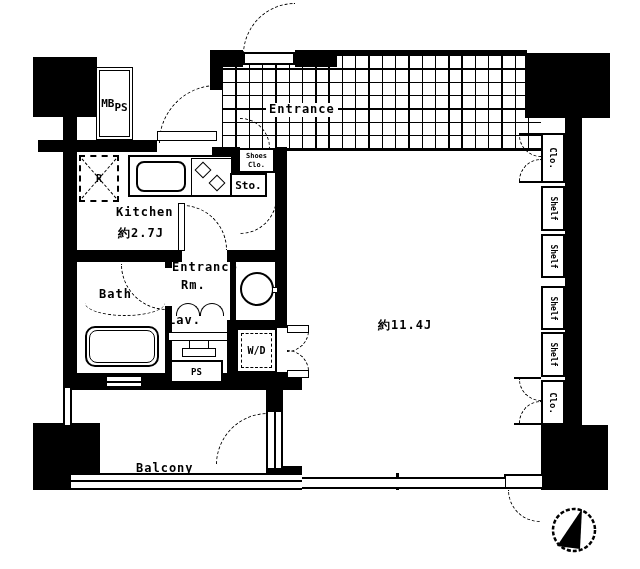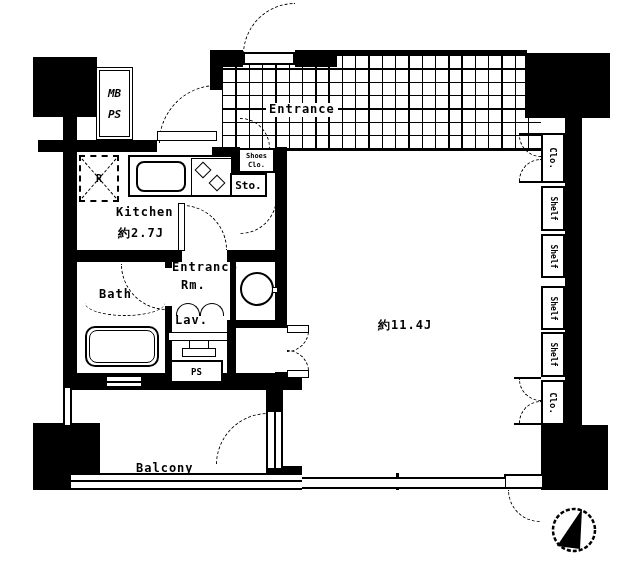--- a/index.html
+++ b/index.html
@@ -79,21 +79,21 @@
   <div class="w" style="left:227px;top:322px;width:9px;height:68px;"></div>
   <div class="w" style="left:63px;top:373px;width:239px;height:17px;"></div>
   <div class="w" style="left:266px;top:390px;width:17px;height:24px;"></div>
   <div class="w" style="left:266px;top:466px;width:36px;height:24px;"></div>
   <div class="w" style="left:396px;top:473px;width:3px;height:17px;"></div>
   <div class="w" style="left:519px;top:133px;width:22px;height:2px;"></div>
   <div class="w" style="left:519px;top:181px;width:22px;height:2px;"></div>
   <div class="w" style="left:514px;top:377px;width:27px;height:2px;"></div>
   <div class="w" style="left:514px;top:423px;width:27px;height:2px;"></div>
 
-  <div class="box dbl" style="left:96px;top:67px;width:37px;height:73px;flex-direction:column;font-style:italic;">
+  <div class="box dbl" style="left:96px;top:67px;width:37px;height:73px;flex-direction:row;">
     <span class="s11" style="font-weight:bold;">MB</span>
     <span class="s11" style="font-weight:bold;margin-top:8px;">PS</span>
   </div>
 
   <div class="box dashed" style="left:79px;top:155px;width:40px;height:47px;">
     <span class="s10" style="font-weight:bold;">R</span>
   </div>
   <div class="diag" style="left:73px;top:178px;width:52px;transform:rotate(49deg);"></div>
   <div class="diag" style="left:73px;top:178px;width:52px;transform:rotate(-49deg);"></div>
 
@@ -129,20 +129,24 @@
   <div class="box tbox" style="left:168px;top:332px;width:60px;height:9px;"></div>
   <div class="box tbox" style="left:189px;top:340px;width:20px;height:9px;"></div>
   <div class="box tbox" style="left:182px;top:348px;width:34px;height:9px;"></div>
   <div class="box" style="left:170px;top:360px;width:53px;height:23px;">
     <span class="s9" style="font-weight:bold;">PS</span>
   </div>
 
   <div class="box circle" style="left:240px;top:272px;width:34px;height:34px;"></div>
   <div class="box tbox" style="left:272px;top:287px;width:6px;height:6px;"></div>
 
+  <div class="box" style="left:236px;top:328px;width:41px;height:45px;">
+    <div class="wd-in"></div>
+    <span class="s10" style="font-weight:bold;z-index:1;background:#fff;padding:0 1px;">W/D</span>
+  </div>
 
   <div class="box" style="left:541px;top:133px;width:24px;height:50px;">
     <span class="vtxt s9">Clo.</span>
   </div>
   <div class="box" style="left:541px;top:186px;width:24px;height:45px;">
     <span class="vtxt s8">Shelf</span>
   </div>
   <div class="box" style="left:541px;top:234px;width:24px;height:44px;">
     <span class="vtxt s8">Shelf</span>
   </div>
@@ -176,21 +180,21 @@
   <div class="arc arc-tl" style="left:216px;top:413px;width:52px;height:52px;"></div>
   <div class="arc arc-bl" style="left:508px;top:490px;width:32px;height:32px;"></div>
 
   <div class="lbl lbl-bg" style="left:266px;top:103px;">Entrance</div>
   <div class="lbl" style="left:116px;top:206px;">Kitchen</div>
   <div class="lbl" style="left:118px;top:227px;">約2.7J</div>
   <div class="lbl" style="left:378px;top:319px;">約11.4J</div>
   <div class="lbl" style="left:99px;top:288px;">Bath</div>
   <div class="lbl" style="left:172px;top:261px;">Entrance</div>
   <div class="lbl" style="left:181px;top:279px;">Rm.</div>
-  <div class="lbl" style="left:175px;top:314px;">Lav.</div>
+  <div class="lbl" style="left:168px;top:314px;">Lav.</div>
   <div class="lbl" style="left:136px;top:442px;margin-top:20px;">Balcony</div>
 
   <div style="position:absolute;left:546px;top:502px;z-index:4;">
     <svg width="56" height="56" viewBox="0 0 56 56">
       <circle cx="28" cy="28" r="21" fill="#ffffff" stroke="#000000" stroke-width="2.5" stroke-dasharray="4 2"></circle>
       <polygon points="36,7 11,44 34,47" fill="#000000"></polygon>
     </svg>
   </div>
 
 </div>

